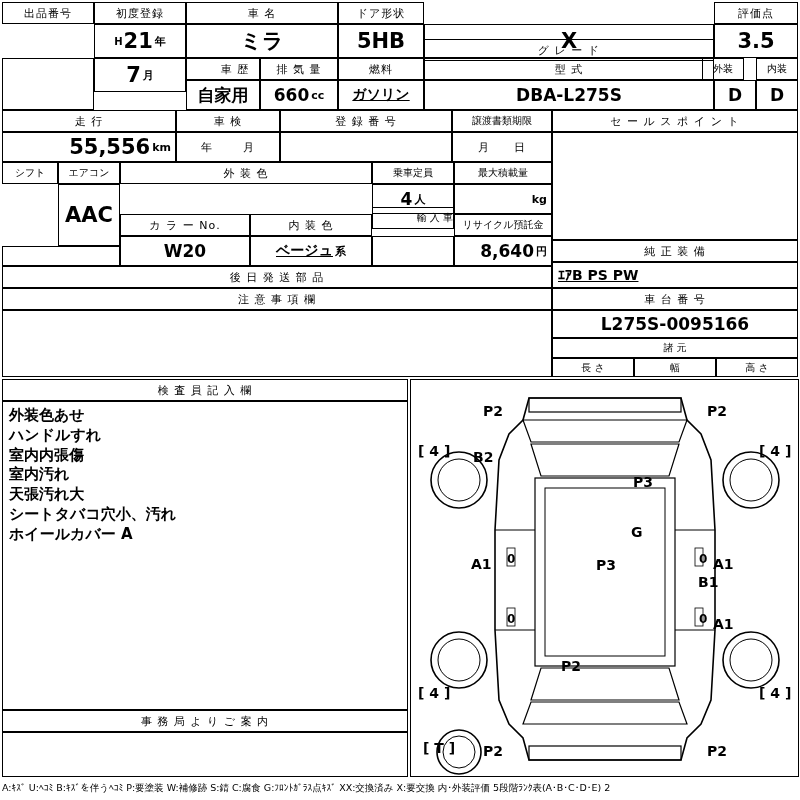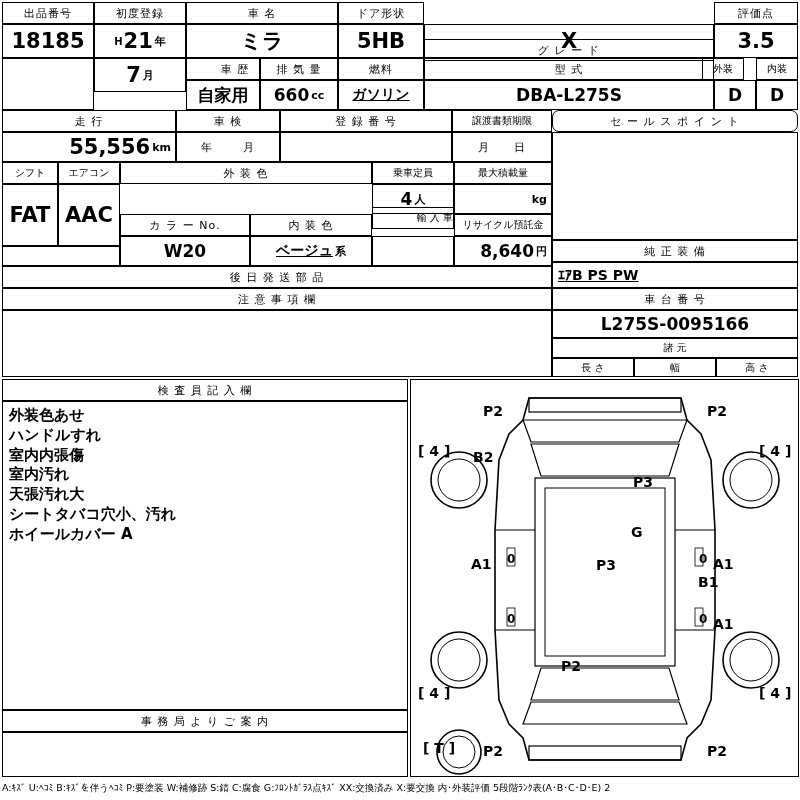--- a/index.html
+++ b/index.html
@@ -109,23 +109,20 @@
   .dg-lbl.sm { font-size: 12px; }
 </style>
 </head>
 <body>
 
 <div class="sheet">
 
   <div class="box" style="left:2px;top:2px;width:92px;height:22px;">
     <span class="lbl">出品番号</span>
   </div>
-  <div class="box" style="left:2px;top:24px;width:92px;height:34px;">
-    <span class="val">18185</span>
-  </div>
 
   <div class="box" style="left:94px;top:2px;width:92px;height:22px;">
     <span class="lbl">初度登録</span>
   </div>
   <div class="box" style="left:94px;top:24px;width:92px;height:34px;">
     <span class="sup">H</span>
       <span class="val">21</span>
       <span class="unit">年</span>
   </div>
 
@@ -232,21 +229,21 @@
 
   <div class="box" style="left:452px;top:110px;width:100px;height:22px;">
     <span class="lbl-sm">譲渡書類期限</span>
   </div>
   <div class="box" style="left:452px;top:132px;width:100px;height:30px;">
     <span class="lbl">月</span>
     <span style="display:inline-block;width:24px;"></span>
     <span class="lbl">日</span>
   </div>
 
-  <div class="box" style="left:552px;top:110px;width:246px;height:22px;border-radius:7px;">
+  <div class="box" style="left:552px;top:110px;width:246px;height:22px;">
     <span class="lbl">セ ー ル ス ポ イ ン ト</span>
   </div>
   <div class="box left top" style="left:552px;top:132px;width:246px;height:108px;">
     <span class="val-sm"></span>
   </div>
 
   <div class="box" style="left:2px;top:162px;width:56px;height:22px;">
     <span class="lbl-sm">シフト</span>
   </div>
   <div class="box" style="left:58px;top:162px;width:62px;height:22px;">
@@ -255,23 +252,20 @@
   <div class="box" style="left:120px;top:162px;width:252px;height:22px;">
     <span class="lbl">外 装 色</span>
   </div>
   <div class="box" style="left:372px;top:162px;width:82px;height:22px;">
     <span class="lbl-sm">乗車定員</span>
   </div>
   <div class="box" style="left:454px;top:162px;width:98px;height:22px;">
     <span class="lbl-sm">最大積載量</span>
   </div>
 
-  <div class="box" style="left:2px;top:184px;width:56px;height:62px;">
-    <span class="val">FAT</span>
-  </div>
   <div class="box" style="left:58px;top:184px;width:62px;height:62px;">
     <span class="val">AAC</span>
   </div>
   <div class="box" style="left:372px;top:184px;width:82px;height:30px;">
     <span class="val-md">4</span>
       <span class="unit">人</span>
   </div>
   <div class="box right" style="left:454px;top:184px;width:98px;height:30px;">
     <span class="val-sm"></span>
       <span class="unit">kg</span>

